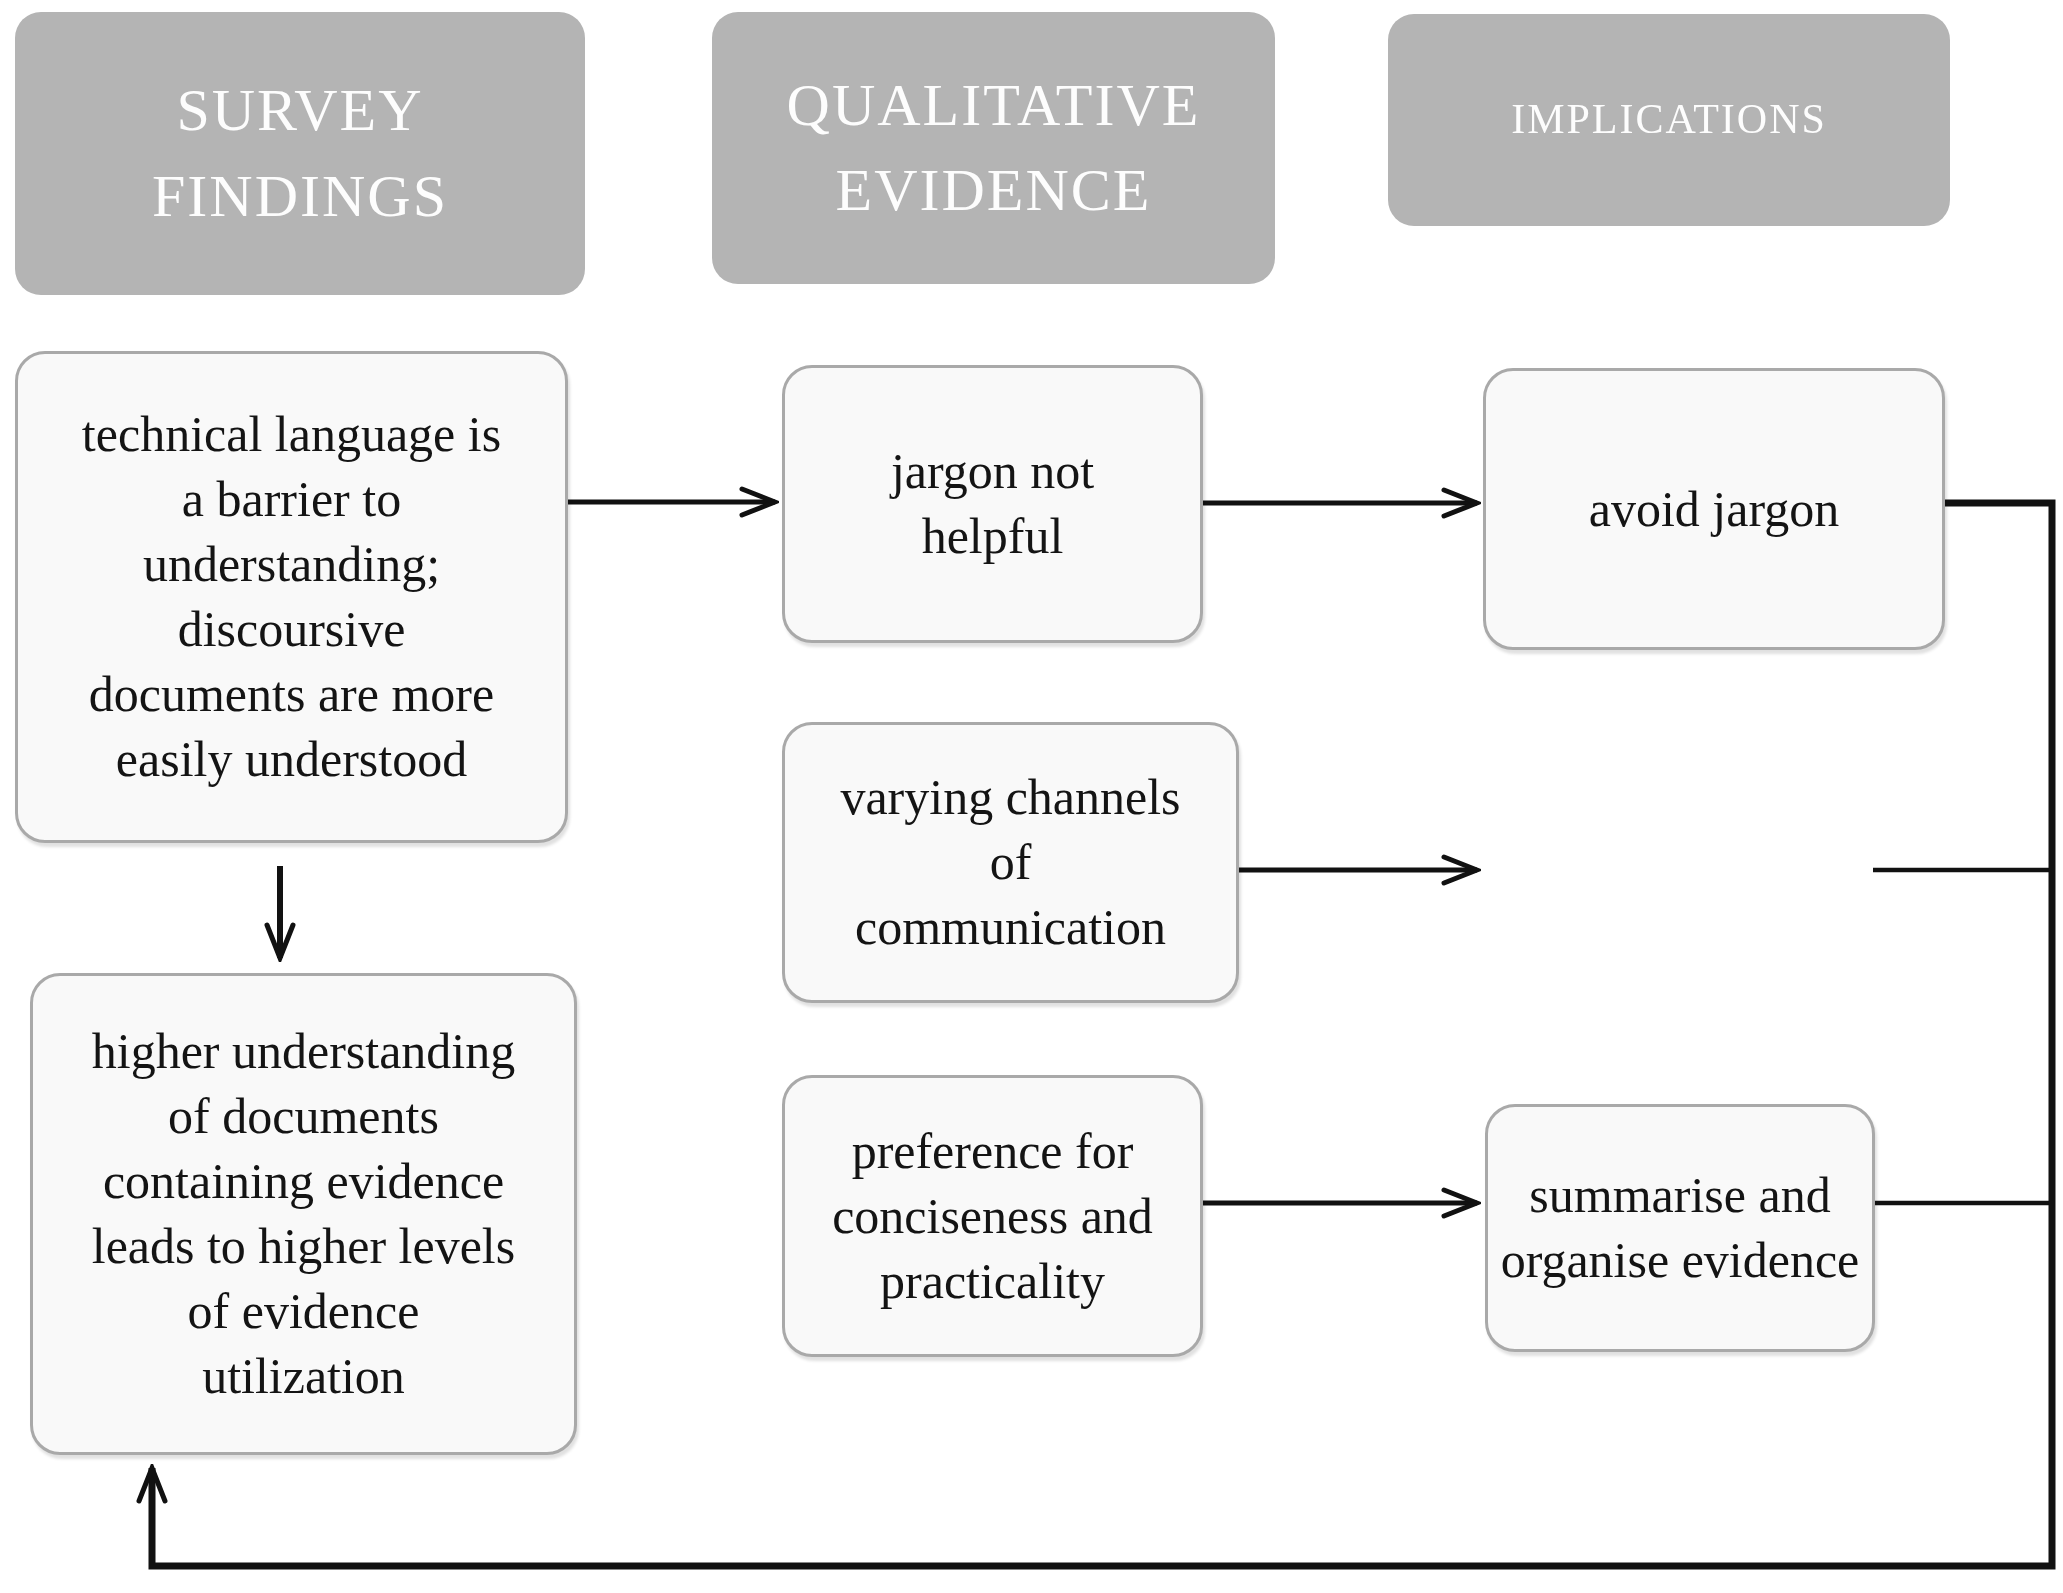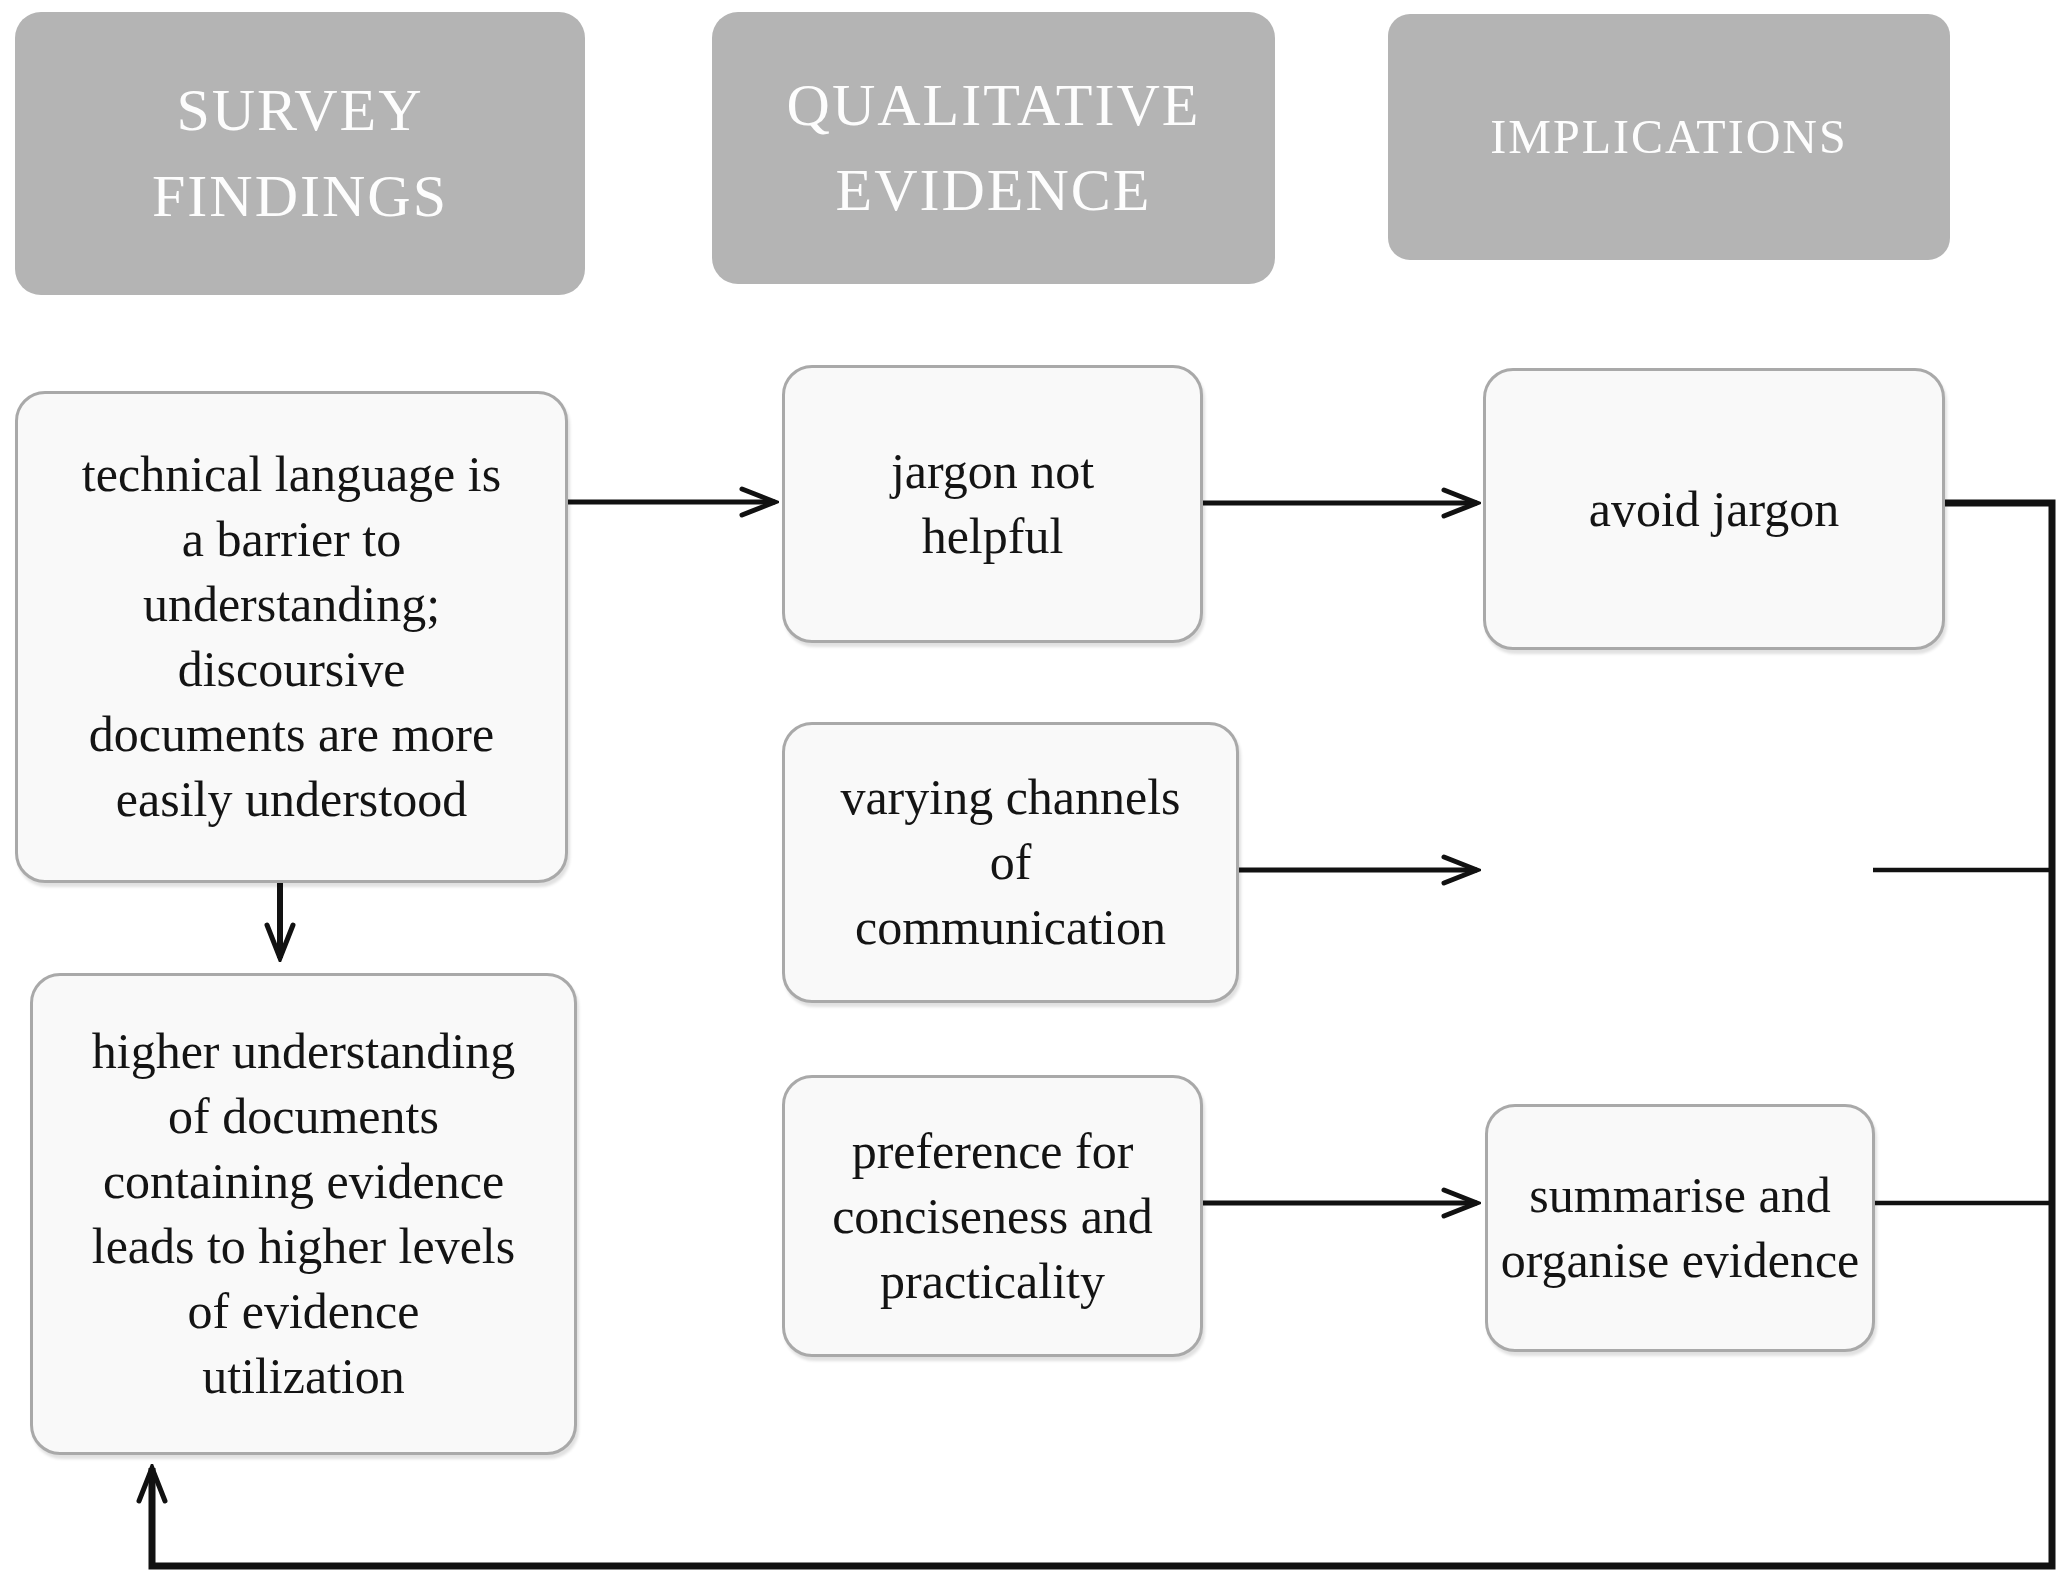--- a/index.html
+++ b/index.html
@@ -17,35 +17,35 @@
     background:#b4b4b4;
     border-radius:26px;
     color:#fdfdfd;
     display:flex; align-items:center; justify-content:center;
     text-align:center;
     font-size:60px; letter-spacing:2px; line-height:1.42;
     white-space:pre-line;
   }
   .h1 { left:15px;  top:12px; width:570px; height:283px; }
   .h2 { left:712px; top:12px; width:563px; height:272px;text-align:center; }
-  .h3 { left:1388px; top:14px; width:562px; height:246px; font-size:48px;border-radius:22px; }
+  .h3 { left:1388px; top:14px; width:562px; height:212px; font-size:42px; }
 
   .node {
     position:absolute;
     background:#f9f9f9;
     border:3px solid #a9a9a9;
     border-radius:30px;
     box-sizing:border-box;
     display:flex; align-items:center; justify-content:center;
     text-align:center;
     font-size:50px; color:#141414; line-height:1.3;
     white-space:pre-line;
     box-shadow:2px 4px 3px rgba(0,0,0,0.12);
   }
-  .l1 { left:15px;   top:391px;  width:553px; height:492px; }
+  .l1 { left:15px;   top:351px;  width:553px; height:492px; }
   .l2 { left:30px;   top:973px;  width:547px; height:482px; }
   .m1 { left:782px;  top:365px;  width:421px; height:278px; }
   .m2 { left:782px;  top:722px;  width:457px; height:281px; }
   .m3 { left:782px;  top:1075px; width:421px; height:282px;text-align:center; }
   .r1 { left:1483px; top:368px;  width:462px; height:282px; }
   .r2 { left:1485px; top:722px;  width:388px; height:281px; }
   .r3 { left:1485px; top:1104px; width:390px; height:248px; }
 </style>
 </head>
 <body>

